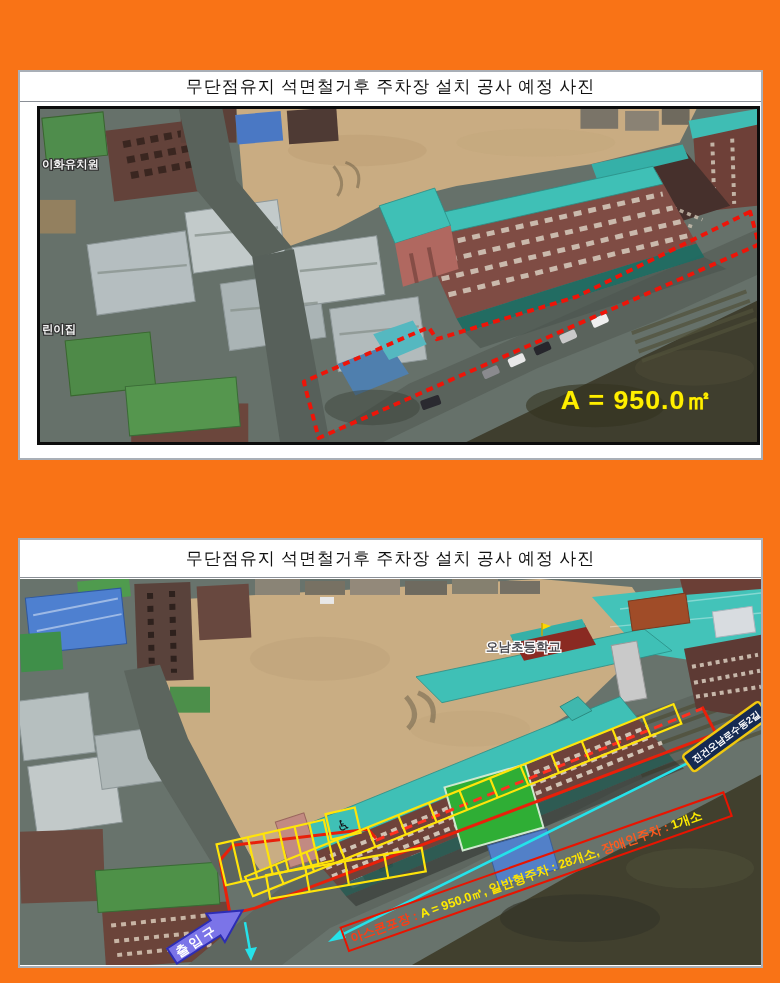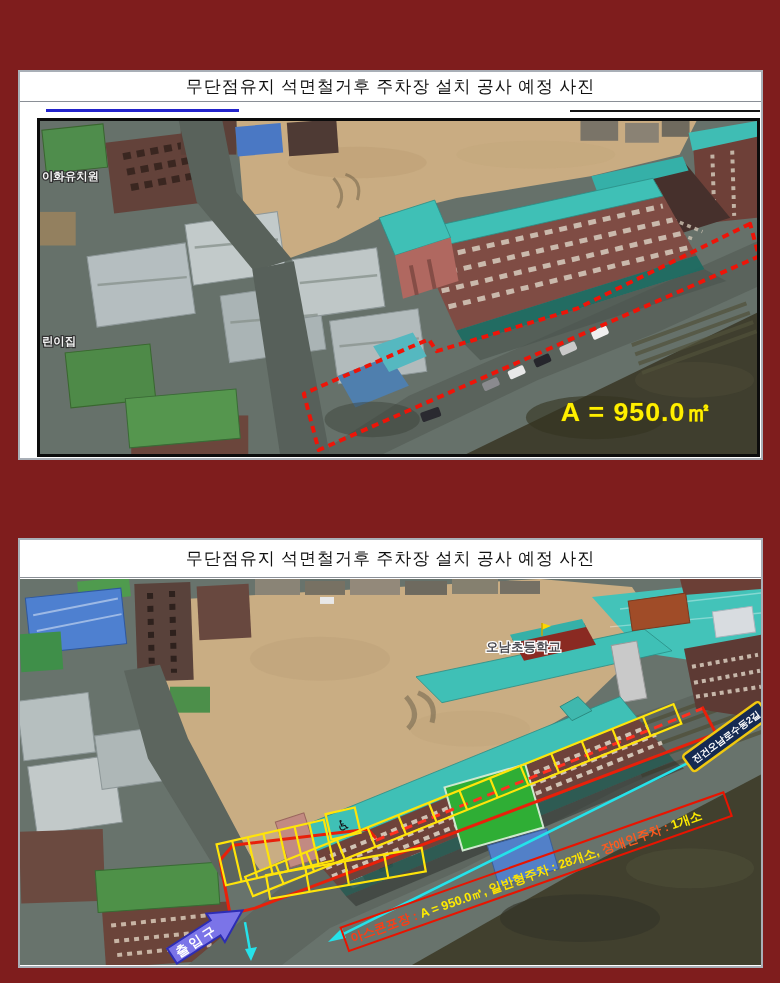--- a/index.html
+++ b/index.html
@@ -1,28 +1,28 @@
 <!DOCTYPE html>
 <html><head>
 <meta charset="utf-8">
 <style>
   html,body{margin:0;padding:0;background:#fff;}
-  .page{position:relative;width:780px;height:983px;background:#7f1d1d;overflow:hidden;
+  .page{position:relative;width:780px;height:983px;background:#f97316;overflow:hidden;
         font-family:"Liberation Sans","DejaVu Sans",sans-serif;}
   .panel{position:absolute;left:18px;width:745px;background:#fff;border:2px solid #a9afb7;box-sizing:border-box;}
   .panel-1{top:70px;height:390px;}
   .panel-2{top:538px;height:430px;}
   .title-row{display:flex;align-items:center;justify-content:center;
              font-family:"Liberation Serif","DejaVu Serif",serif;font-size:17px;color:#111;
              letter-spacing:1px;border-bottom:1px solid #8a8f96;}
   .panel-1 .title-row{height:29px;}
   .panel-2 .title-row{height:37px;}
   .hline-blue{position:absolute;left:26px;top:37px;width:193px;height:3px;background:#2323cc;}
   .hline-black{position:absolute;left:550px;top:38px;width:190px;height:2px;background:#151515;}
-  .photo-frame-1{position:absolute;left:17px;top:46px;width:717px;height:333px;border:3px solid #0c0c0c;background:#66716a;}
+  .photo-frame-1{position:absolute;left:17px;top:34px;width:717px;height:333px;border:3px solid #0c0c0c;background:#66716a;}
   .photo-frame-2{position:absolute;left:0px;top:39px;width:741px;height:386px;background:#68736c;}
   svg{display:block;width:100%;height:100%;}
   text{font-family:"Liberation Sans","DejaVu Sans",sans-serif;}
 </style>
 </head>
 <body>
 
 <div class="page">
 
   <div class="panel panel-1">

